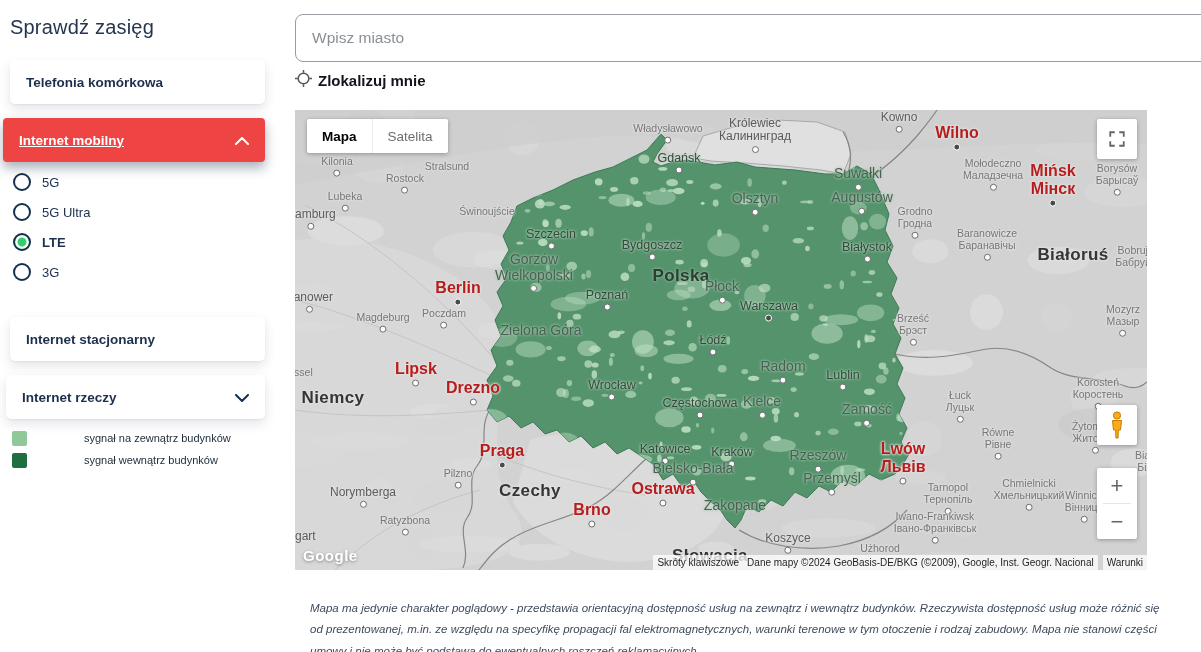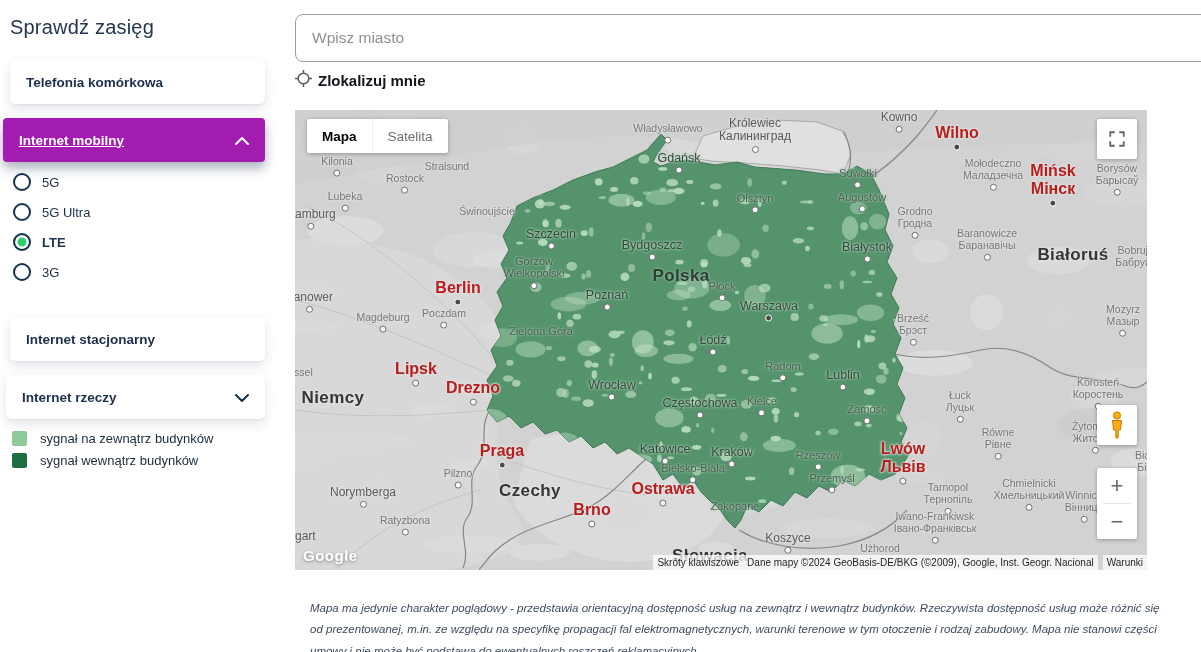--- a/index.html
+++ b/index.html
@@ -7,50 +7,50 @@
   body { font-family:"Liberation Sans", sans-serif; }
   .page { position:relative; width:1201px; height:652px; background:#fff; overflow:hidden; }
 
   
   .sidebar { position:absolute; left:0; top:0; width:275px; height:652px; }
   .side-title { position:absolute; left:10px; top:16px; font-size:20px; font-weight:500; color:#25354f; letter-spacing:.2px; }
   .card { position:absolute; left:10px; width:255px; height:44px; background:#fff; border-radius:5px;
           box-shadow:0 5px 12px rgba(25,45,75,.12), 0 1px 2px rgba(0,0,0,.05);
           display:flex; align-items:center; justify-content:space-between; padding:0 16px; cursor:pointer; }
   .card .lbl { font-size:13.5px; font-weight:700; color:#1c2f4d; }
-  .card.dark { left:3px; width:262px; background:#a21caf; border-radius:4px; box-shadow:0 6px 12px rgba(10,30,60,.35); }
+  .card.dark { left:3px; width:262px; background:#ef4444; border-radius:4px; box-shadow:0 6px 12px rgba(10,30,60,.35); }
   .card.dark .lbl { color:#fff; text-decoration:underline; }
   .radio-row { position:absolute; left:13px; display:flex; align-items:center; gap:11px; height:24px; cursor:pointer; }
   .radio-circle { width:18px; height:18px; border-radius:50%; border:2px solid #15304d; background:#fff; flex:0 0 auto; }
   .radio-circle.sel { background:#31d06c; box-shadow:inset 0 0 0 2.5px #fff; }
   .radio-label { font-size:13px; color:#1c2f4d; }
   .radio-label.bold { font-weight:700; }
   .legend-row { position:absolute; left:12px; display:flex; align-items:center; gap:13px; height:16px; }
   .legend-sq { width:15px; height:15px; border-radius:2px; flex:0 0 auto; }
-  .legend-lbl { font-size:13px; color:#1c2b3a; }
+  .legend-lbl { font-size:11px; color:#1c2b3a;margin-left:44px; }
 
   
   .search-input { position:absolute; left:295px; top:14px; width:1008px; height:48px; border:1.5px solid #989ca3;
                   border-radius:8px; padding:0 16px; font-size:15.5px; color:#333; font-family:"Liberation Sans",sans-serif; background:#fff; }
   .search-input::placeholder { color:#8b9096; }
   .locate { position:absolute; left:295px; top:70px; display:flex; align-items:center; gap:6px; cursor:pointer; }
   .locate span { font-size:15px; font-weight:700; color:#14141c; }
 
   
   .map { position:absolute; left:295px; top:110px; width:852px; height:460px; background:#d2d2d2; overflow:hidden; cursor:grab; }
   .map-svg { position:absolute; left:0; top:0; width:852px; height:460px; }
   .label-layer { position:absolute; left:0; top:0; width:852px; height:460px; z-index:2; pointer-events:none; }
   .mlabel { position:absolute; transform:translate(-50%,-50%); text-align:center; line-height:1.12; white-space:nowrap;
             text-shadow:0 0 3px #e3e3e3,0 0 3px #e3e3e3,0 0 2px #e3e3e3; }
   .mlabel .l2 { display:block; }
   .mlabel.sm,.mlabel.sm2 { font-size:10.5px; color:#767676; }
   .mlabel.city,.mlabel.city2 { font-size:12px; color:#5b5b5b; font-weight:500; }
   .mlabel.cityb,.mlabel.cityb2 { font-size:16px; color:#b91c1c; font-weight:700; }
   .mlabel.country { font-size:17px; color:#353535; font-weight:700; letter-spacing:.4px; }
-  .mlabel.smg,.mlabel.smg2 { font-size:11px; color:#4c5f53; text-shadow:0 0 3px rgba(170,205,180,.95),0 0 3px rgba(170,205,180,.85); }
+  .mlabel.smg,.mlabel.smg2 { font-size:14px; color:#4c5f53; text-shadow:0 0 3px rgba(170,205,180,.95),0 0 3px rgba(170,205,180,.85); }
   .mlabel.cityg { font-size:12.5px; color:#38473d; font-weight:500; text-shadow:0 0 3px rgba(190,220,198,.95),0 0 3px rgba(180,215,190,.85); }
   .mlabel.countryg { font-size:17px; color:#2e3c33; font-weight:700; letter-spacing:.4px; text-shadow:0 0 3px rgba(180,215,190,.9); }
   .dot { display:block; width:5px; height:5px; border-radius:50%; margin:2px auto 0; }
   .dot.ring { background:#fcfcfc; border:1.5px solid #6f6f6f; width:7px; height:7px; }
   .dot.fill { background:#4a4a4a; border:1.5px solid #fff; width:7px; height:7px; }
 
   .maptype { position:absolute; left:12px; top:9px; z-index:3; display:flex; background:#fff; border-radius:2px;
              box-shadow:0 1px 4px rgba(0,0,0,.3); height:34px; align-items:stretch; }
   .maptype .mt { padding:0 15px; display:flex; align-items:center; font-size:13.5px; cursor:pointer; }
   .maptype .mt.active { font-weight:700; color:#000; }

